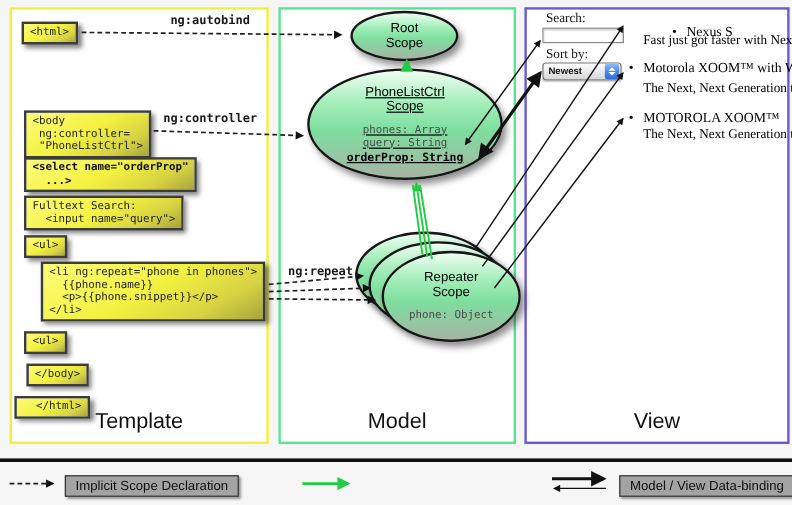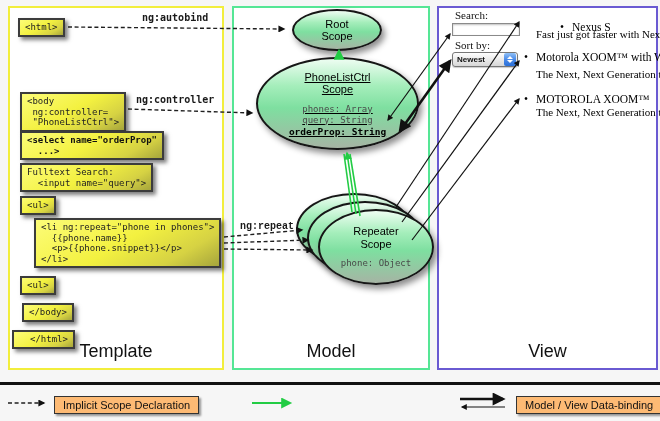--- a/index.html
+++ b/index.html
@@ -44,21 +44,21 @@
   .el-rep-mid  { left:307px; top:201px; width:116px; height:74px; }
   .el-rep      { left:318px; top:209px; width:116px; height:76px; }
   .el-title { font:11px/12.5px "Liberation Sans",sans-serif; color:#000; white-space:pre; }
   .el-props { font:9px/11px "DejaVu Sans Mono",monospace; color:#4a4a4a; white-space:pre; margin-top:8px; }
   .el-prop-bold { font:bold 9.5px/11px "DejaVu Sans Mono",monospace; color:#000; white-space:pre; }
 
   
   .nglabel { position:absolute; z-index:4; font:bold 10px/10px "DejaVu Sans Mono",monospace; color:#1a1a1a; }
   .lab-autobind   { left:142px; top:13px; }
   .lab-controller { left:136px; top:95px; }
-  .lab-repeat     { left:240px; top:222px;font-family:Liberation Mono, monospace; }
+  .lab-repeat     { left:240px; top:222px; }
 
   
   .v-label { position:absolute; z-index:2; font:11px/13px "Liberation Serif",serif; color:#111; }
   .v-search-label { left:455px; top:9px; }
   .v-sort-label   { left:455px; top:39px; }
   .v-input { position:absolute; z-index:2; left:452px; top:23px; width:68px; height:13px;
              background:#fff; border:1px solid #8a8a8a; box-shadow:inset 0 1px 2px rgba(0,0,0,.25); }
   .v-select { position:absolute; z-index:2; left:452px; top:52px; width:66px; height:15px;
               border:1px solid #777; border-radius:3px;
               background:linear-gradient(180deg,#fefefe,#d7d7d7);
@@ -81,21 +81,21 @@
 
   
   svg.arrows { position:absolute; inset:0; z-index:3; pointer-events:none; }
   .dash  { stroke:#1f1f1f; stroke-width:1.4; stroke-dasharray:4 2.6; fill:none; }
   .grn   { stroke:#22cc44; stroke-width:1.6; fill:none; }
   .grn2  { stroke:#22cc44; stroke-width:2.2; fill:none; }
   .thin  { stroke:#111; stroke-width:1.2; fill:none; }
   .thick { stroke:#111; stroke-width:2.6; fill:none; }
 
   
-  .legend-box { position:absolute; z-index:2; background:#fdba74; border:1px solid #333;
+  .legend-box { position:absolute; z-index:2; background:#a3a3a3; border:1px solid #333;
                 box-shadow:1.5px 1.5px 2px rgba(0,0,0,.4); padding:1px 8px;
                 font:11px/14px "Liberation Sans",sans-serif; color:#111; white-space:nowrap; }
   .lg1 { left:54px;  top:396px; }
   .lg2 { left:301px; top:396px; }
   .lg3 { left:516px; top:396px; }
 </style>
 </head>
 <body>
 
 <div class="canvas">

